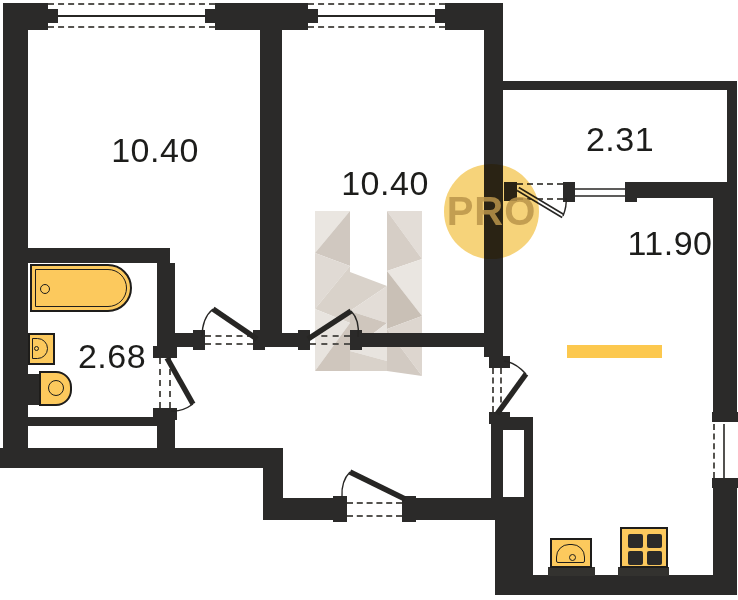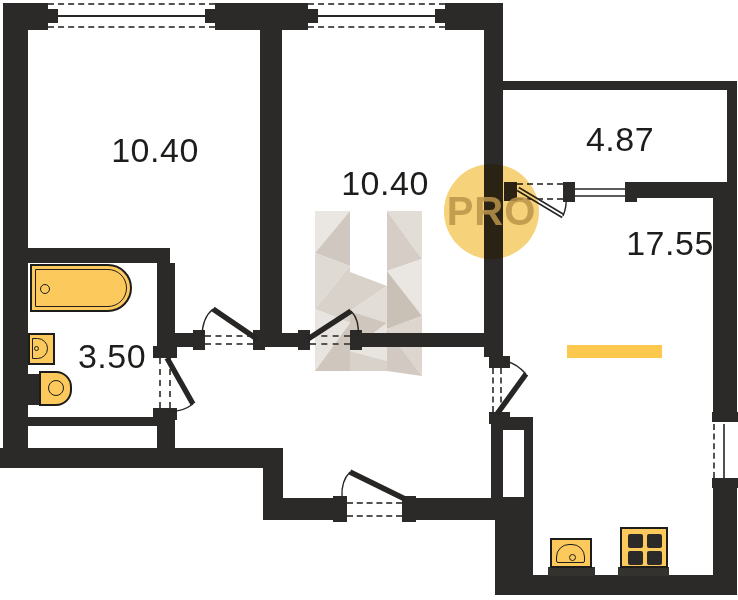--- a/index.html
+++ b/index.html
@@ -177,21 +177,21 @@
       <path d="M351,311 Q360,320 358,337" stroke-width="1.4"></path>
       <path d="M526,374 Q515,362 504,361" stroke-width="1.4"></path>
       <path d="M350,472 Q341,481 342,497" stroke-width="1.4"></path>
       <path d="M193,404 Q182,412 171,411" stroke-width="1.4"></path>
       <path d="M563,216 Q567,206 566,198" stroke-width="1.4"></path>
     </g>
   </svg>
 
   <div class="lbl z3" style="left:95px;top:131px;">10.40</div>
   <div class="lbl z3" style="left:325px;top:164px;">10.40</div>
-  <div class="lbl z3" style="left:560px;top:120px;">4.87</div>
-  <div class="lbl z3" style="left:610px;top:224px;">17.55</div>
-  <div class="lbl z3" style="left:52px;top:337px;">3.50</div>
+  <div class="lbl z3" style="left:560px;top:120px;">2.31</div>
+  <div class="lbl z3" style="left:610px;top:224px;">11.90</div>
+  <div class="lbl z3" style="left:52px;top:337px;">2.68</div>
   <div class="accent-bar z3"></div>
 
   <div id="pro-circle"></div>
   <div id="pro-text">PRO</div>
 
 </div>
 
 </body></html>

